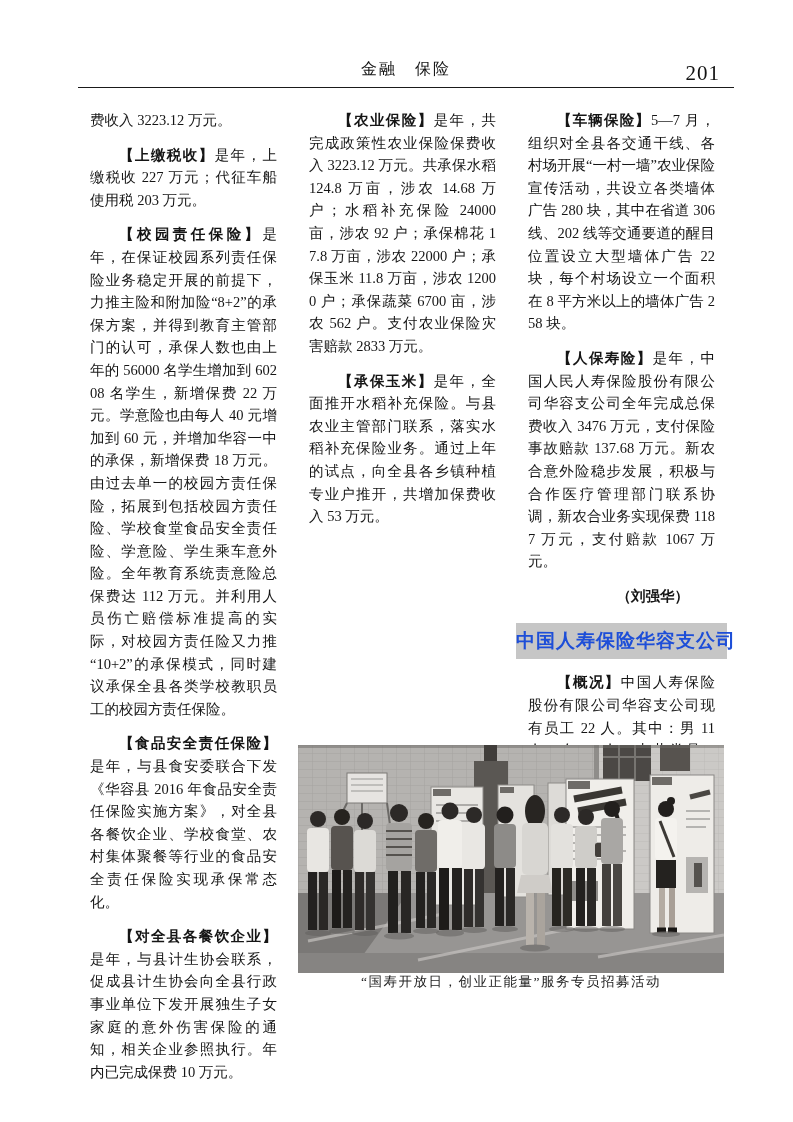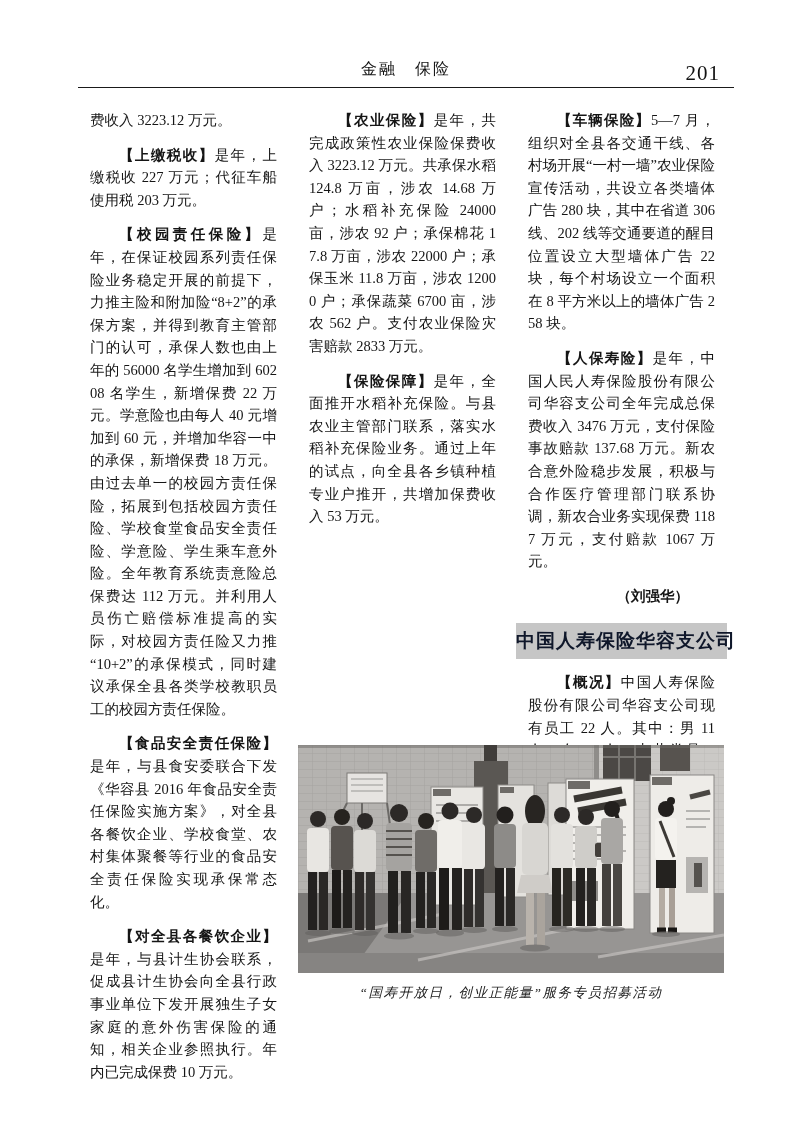--- a/index.html
+++ b/index.html
@@ -34,31 +34,31 @@
   }
   #col1{left:78px;}
   #col2{left:297px;}
   #col3{left:516px;}
   p.para{margin:12px;text-indent:2em;word-break:break-all;}
   p.para.noindent{text-indent:0;}
   .label{font-family:"Liberation Sans", sans-serif;font-weight:700;}
   p.byline{text-indent:0;text-align:right;padding-right:26px;margin-top:2px;font-weight:bold;}
 
   .company-heading{
-    margin:16px 0 0 0;background:#c6c6c6;color:#0f172a;
+    margin:16px 0 0 0;background:#c6c6c6;color:#1d4ed8;
     font-family:"Liberation Sans", sans-serif;font-weight:700;
     font-size:19px;line-height:36px;height:36px;text-align:center;
     letter-spacing:1px;white-space:nowrap;
   }
 
   
   figure.photo-fig{position:absolute;left:298px;top:745px;width:426px;margin:0;}
   figure.photo-fig svg{display:block;background:#b5b3b0;}
   figcaption.photo-caption{
-    margin-top:11px;text-align:center;font-style:italic;
+    text-align:center;
     font-size:13.5px;letter-spacing:1.5px;color:#222;
   }
 </style>
 </head>
 <body>
 
 <div class="page">
 
   <div class="running-head">
     <div class="section">金融　保险</div>
@@ -69,21 +69,21 @@
   <div class="col" id="col1">
     <p class="para noindent"><span>费收入 3223.12 万元。</span></p>
     <p class="para"><span class="label">【上缴税收】</span><span>是年，上缴税收 227 万元；代征车船使用税 203 万元。</span></p>
     <p class="para"><span class="label">【校园责任保险】</span><span>是年，在保证校园系列责任保险业务稳定开展的前提下，力推主险和附加险“8+2”的承保方案，并得到教育主管部门的认可，承保人数也由上年的 56000 名学生增加到 60208 名学生，新增保费 22 万元。学意险也由每人 40 元增加到 60 元，并增加华容一中的承保，新增保费 18 万元。由过去单一的校园方责任保险，拓展到包括校园方责任险、学校食堂食品安全责任险、学意险、学生乘车意外险。全年教育系统责意险总保费达 112 万元。并利用人员伤亡赔偿标准提高的实际，对校园方责任险又力推“10+2”的承保模式，同时建议承保全县各类学校教职员工的校园方责任保险。</span></p>
     <p class="para"><span class="label">【食品安全责任保险】</span><span>是年，与县食安委联合下发《华容县 2016 年食品安全责任保险实施方案》，对全县各餐饮企业、学校食堂、农村集体聚餐等行业的食品安全责任保险实现承保常态化。</span></p>
     <p class="para"><span class="label">【对全县各餐饮企业】</span><span>是年，与县计生协会联系，促成县计生协会向全县行政事业单位下发开展独生子女家庭的意外伤害保险的通知，相关企业参照执行。年内已完成保费 10 万元。</span></p>
   </div>
 
   <div class="col" id="col2">
     <p class="para"><span class="label">【农业保险】</span><span>是年，共完成政策性农业保险保费收入 3223.12 万元。共承保水稻 124.8 万亩，涉农 14.68 万户；水稻补充保险 24000 亩，涉农 92 户；承保棉花 17.8 万亩，涉农 22000 户；承保玉米 11.8 万亩，涉农 12000 户；承保蔬菜 6700 亩，涉农 562 户。支付农业保险灾害赔款 2833 万元。</span></p>
-    <p class="para"><span class="label">【保险保障】</span><span>是年，全面推开水稻补充保险。与县农业主管部门联系，落实水稻补充保险业务。通过上年的试点，向全县各乡镇种植专业户推开，共增加保费收入 53 万元。</span></p>
+    <p class="para"><span class="label">【承保玉米】</span><span>是年，全面推开水稻补充保险。与县农业主管部门联系，落实水稻补充保险业务。通过上年的试点，向全县各乡镇种植专业户推开，共增加保费收入 53 万元。</span></p>
   </div>
 
   <div class="col" id="col3">
     <p class="para"><span class="label">【车辆保险】</span><span>5—7 月，组织对全县各交通干线、各村场开展“一村一墙”农业保险宣传活动，共设立各类墙体广告 280 块，其中在省道 306 线、202 线等交通要道的醒目位置设立大型墙体广告 22 块，每个村场设立一个面积在 8 平方米以上的墙体广告 258 块。</span></p>
     <p class="para"><span class="label">【人保寿险】</span><span>是年，中国人民人寿保险股份有限公司华容支公司全年完成总保费收入 3476 万元，支付保险事故赔款 137.68 万元。新农合意外险稳步发展，积极与合作医疗管理部门联系协调，新农合业务实现保费 1187 万元，支付赔款 1067 万元。</span></p>
     <p class="para byline">（刘强华）</p>
     <div class="company-heading">中国人寿保险华容支公司</div>
     <p class="para"><span class="label">【概况】</span><span>中国人寿保险股份有限公司华容支公司现有员工 22 人。其中：男 11 人，女 11 人；中共党员 9 人；本科 10 人，大专 8 人，中专(高中)4 人。内设：综合管理部和客服服务部两个后勤部门，个险管理部、团险管理部和银保</span></p>
   </div>
 

